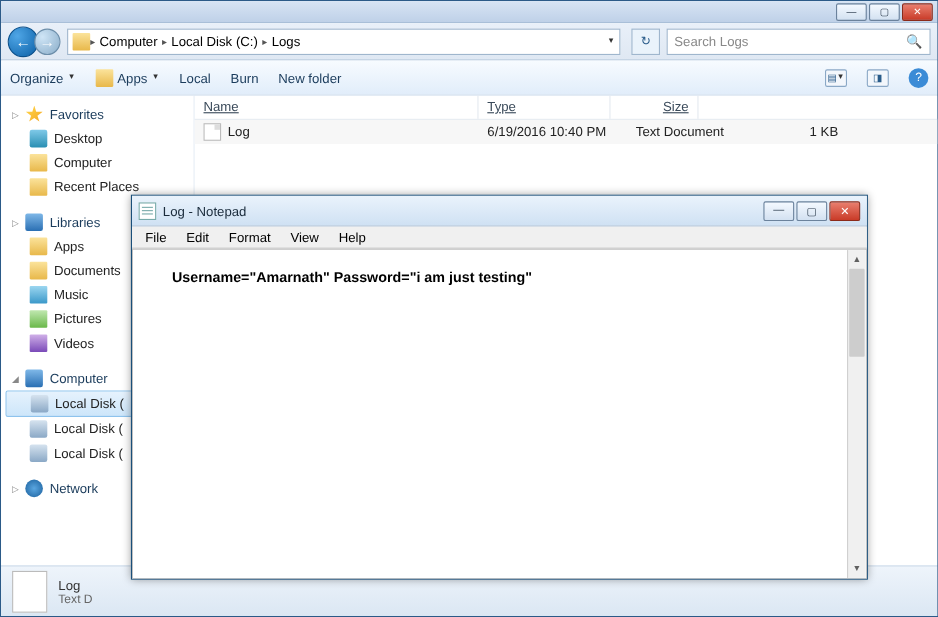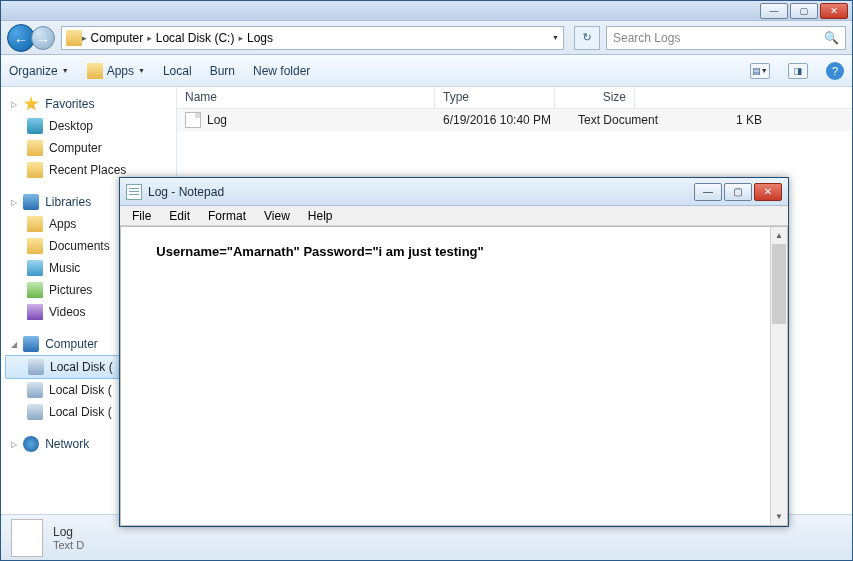--- a/index.html
+++ b/index.html
@@ -45,21 +45,21 @@
 .i-dvd { background: radial-gradient(circle, #fff 20%, #c0cbd6 70%); border-radius: 50%; }
 .i-net { background: radial-gradient(circle, #5aa6e0, #1a5f9c); border-radius: 50%; }
 .i-desk { background: linear-gradient(to bottom, #7fc9e8, #2a8fb3); border-radius: 2px; }
 .i-dl { background: linear-gradient(to bottom, #fbe39b, #e8b84a); border-radius: 1px; }
 .i-music { background: linear-gradient(to bottom, #9bd6f0, #3a98c9); border-radius: 1px; }
 .i-pic { background: linear-gradient(to bottom, #c0e8b0, #6ab84a); border-radius: 1px; }
 .i-vid { background: linear-gradient(to bottom, #d0b0e8, #7a4ab8); border-radius: 1px; }
 
 .file-list { flex: 1; background: #fff; }
 .fl-header { display: flex; height: 22px; border-bottom: 1px solid #e4e9f0; font-size: 12px; color: #3a4a5a; }
-.fl-header div { padding: 3px 8px; border-right: 1px solid #e4e9f0; }
+.fl-header div { padding: 3px 8px; border-right: 1px solid #e4e9f0; text-decoration: underline; }
 .col-name { width: 258px; }
 .col-date { width: 135px; }
 .col-type { width: 120px; }
 .col-size { width: 80px; text-align: right; }
 .fl-row { display: flex; height: 22px; font-size: 12px; color: #222; align-items: center; background: #f7f7f7; }
 .fl-row div { padding: 0 8px; }
 .fl-row .col-name { display: flex; align-items: center; gap: 6px; }
 .file-icon { width: 16px; height: 16px; background: #fff; border: 1px solid #bbb; position: relative; }
 .file-icon::after { content: ""; position: absolute; top: 0; right: 0; width: 5px; height: 5px; background: #ddd; }
 

